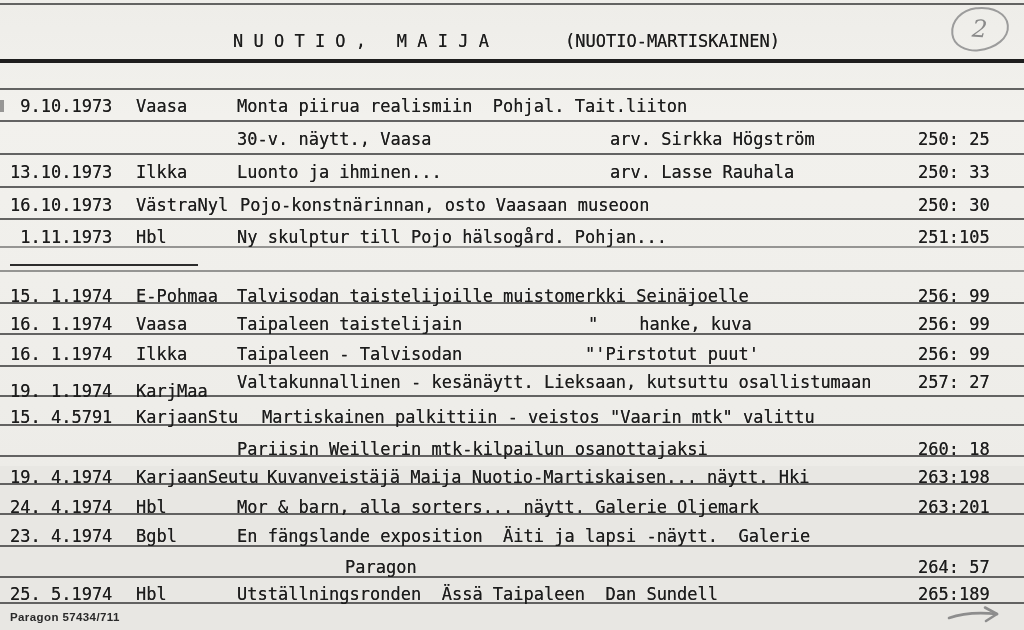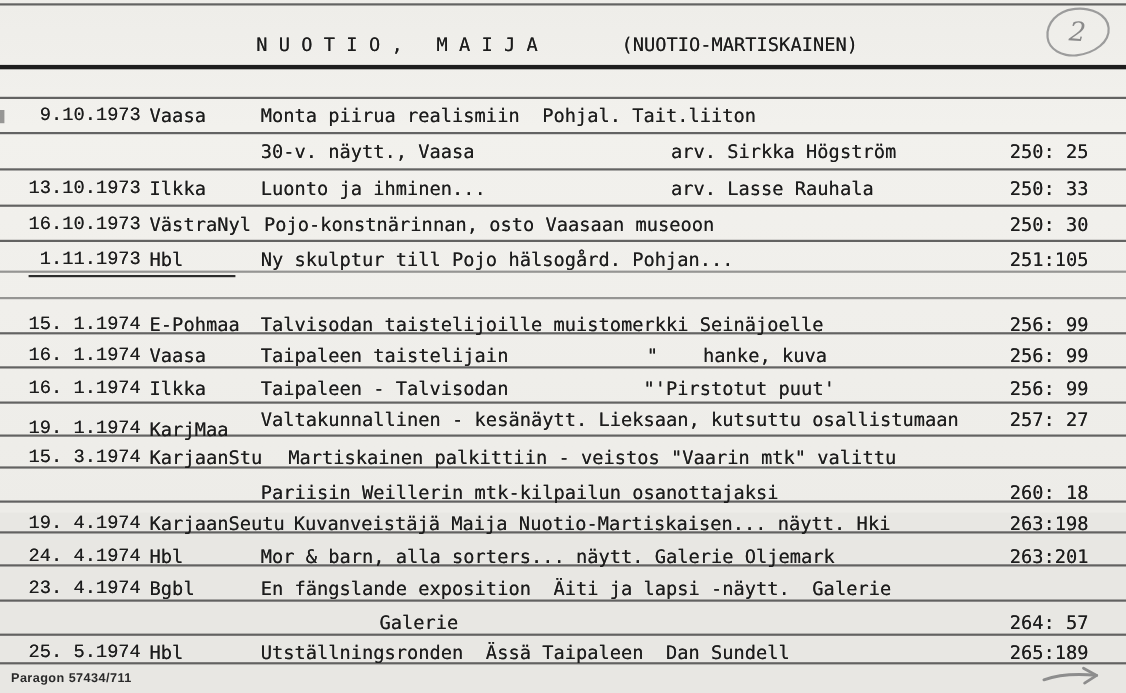--- a/index.html
+++ b/index.html
@@ -19,27 +19,27 @@
   }
   .rule.thick{height:4px;background:#1e1e1e;opacity:1;}
   .rule.faint{opacity:.55;}
   .txt{
     position:absolute;white-space:pre;
     font-size:17px;line-height:20px;
     text-shadow:0 0 .5px rgba(10,10,10,.75);
   }
   .row{position:absolute;left:0;width:1024px;height:20px;}
   .row .txt{position:absolute;top:0;}
-  .c-date{left:26px;font-family:Liberation Mono, monospace;}
+  .c-date{left:10px;}
   .c-src{left:136px;}
   .c-desc{left:237px;}
   .c-ref{left:918px;}
   .u-date{
     display:inline-block;width:188px;
-    border-bottom:2.5px solid #2c2c2c;padding-bottom:3px;
+    border-bottom:2.5px solid #2c2c2c;padding-bottom:17px;
   }
   .title{font-size:17px;}
   .badge{
     position:absolute;left:951px;top:7px;width:54px;height:40px;
     border:2.5px solid #9c9c9c;
     border-radius:48% 52% 58% 45% / 55% 48% 52% 45%;
     transform:rotate(-6deg);
     display:flex;align-items:center;justify-content:center;
   }
   .badge span{
@@ -147,21 +147,21 @@
   <div class="row" style="top:372px">
     <span class="txt c-desc">Valtakunnallinen - kesänäytt. Lieksaan, kutsuttu osallistumaan</span>
     <span class="txt c-ref">257: 27</span>
   </div>
   <div class="row" style="top:381px">
     <span class="txt c-date">19. 1.1974</span>
     <span class="txt c-src">KarjMaa</span>
   </div>
 
   <div class="row" style="top:407px">
-    <span class="txt c-date">15. 3.1974</span>
+    <span class="txt c-date">15. 4.5791</span>
     <span class="txt c-src">KarjaanStu</span>
     <span class="txt" style="left:262px">Martiskainen palkittiin - veistos "Vaarin mtk" valittu</span>
   </div>
 
   <div class="row" style="top:439px">
     <span class="txt c-desc">Pariisin Weillerin mtk-kilpailun osanottajaksi</span>
     <span class="txt c-ref">260: 18</span>
   </div>
 
   <div class="row" style="top:467px">
@@ -178,21 +178,21 @@
     <span class="txt c-ref">263:201</span>
   </div>
 
   <div class="row" style="top:526px">
     <span class="txt c-date">23. 4.1974</span>
     <span class="txt c-src">Bgbl</span>
     <span class="txt c-desc">En fängslande exposition  Äiti ja lapsi -näytt.  Galerie</span>
   </div>
 
   <div class="row" style="top:557px">
-    <span class="txt" style="left:345px">Galerie</span>
+    <span class="txt" style="left:345px">Paragon</span>
     <span class="txt c-ref">264: 57</span>
   </div>
 
   <div class="row" style="top:584px">
     <span class="txt c-date">25. 5.1974</span>
     <span class="txt c-src">Hbl</span>
     <span class="txt c-desc">Utställningsronden  Ässä Taipaleen  Dan Sundell</span>
     <span class="txt c-ref">265:189</span>
   </div>
 

